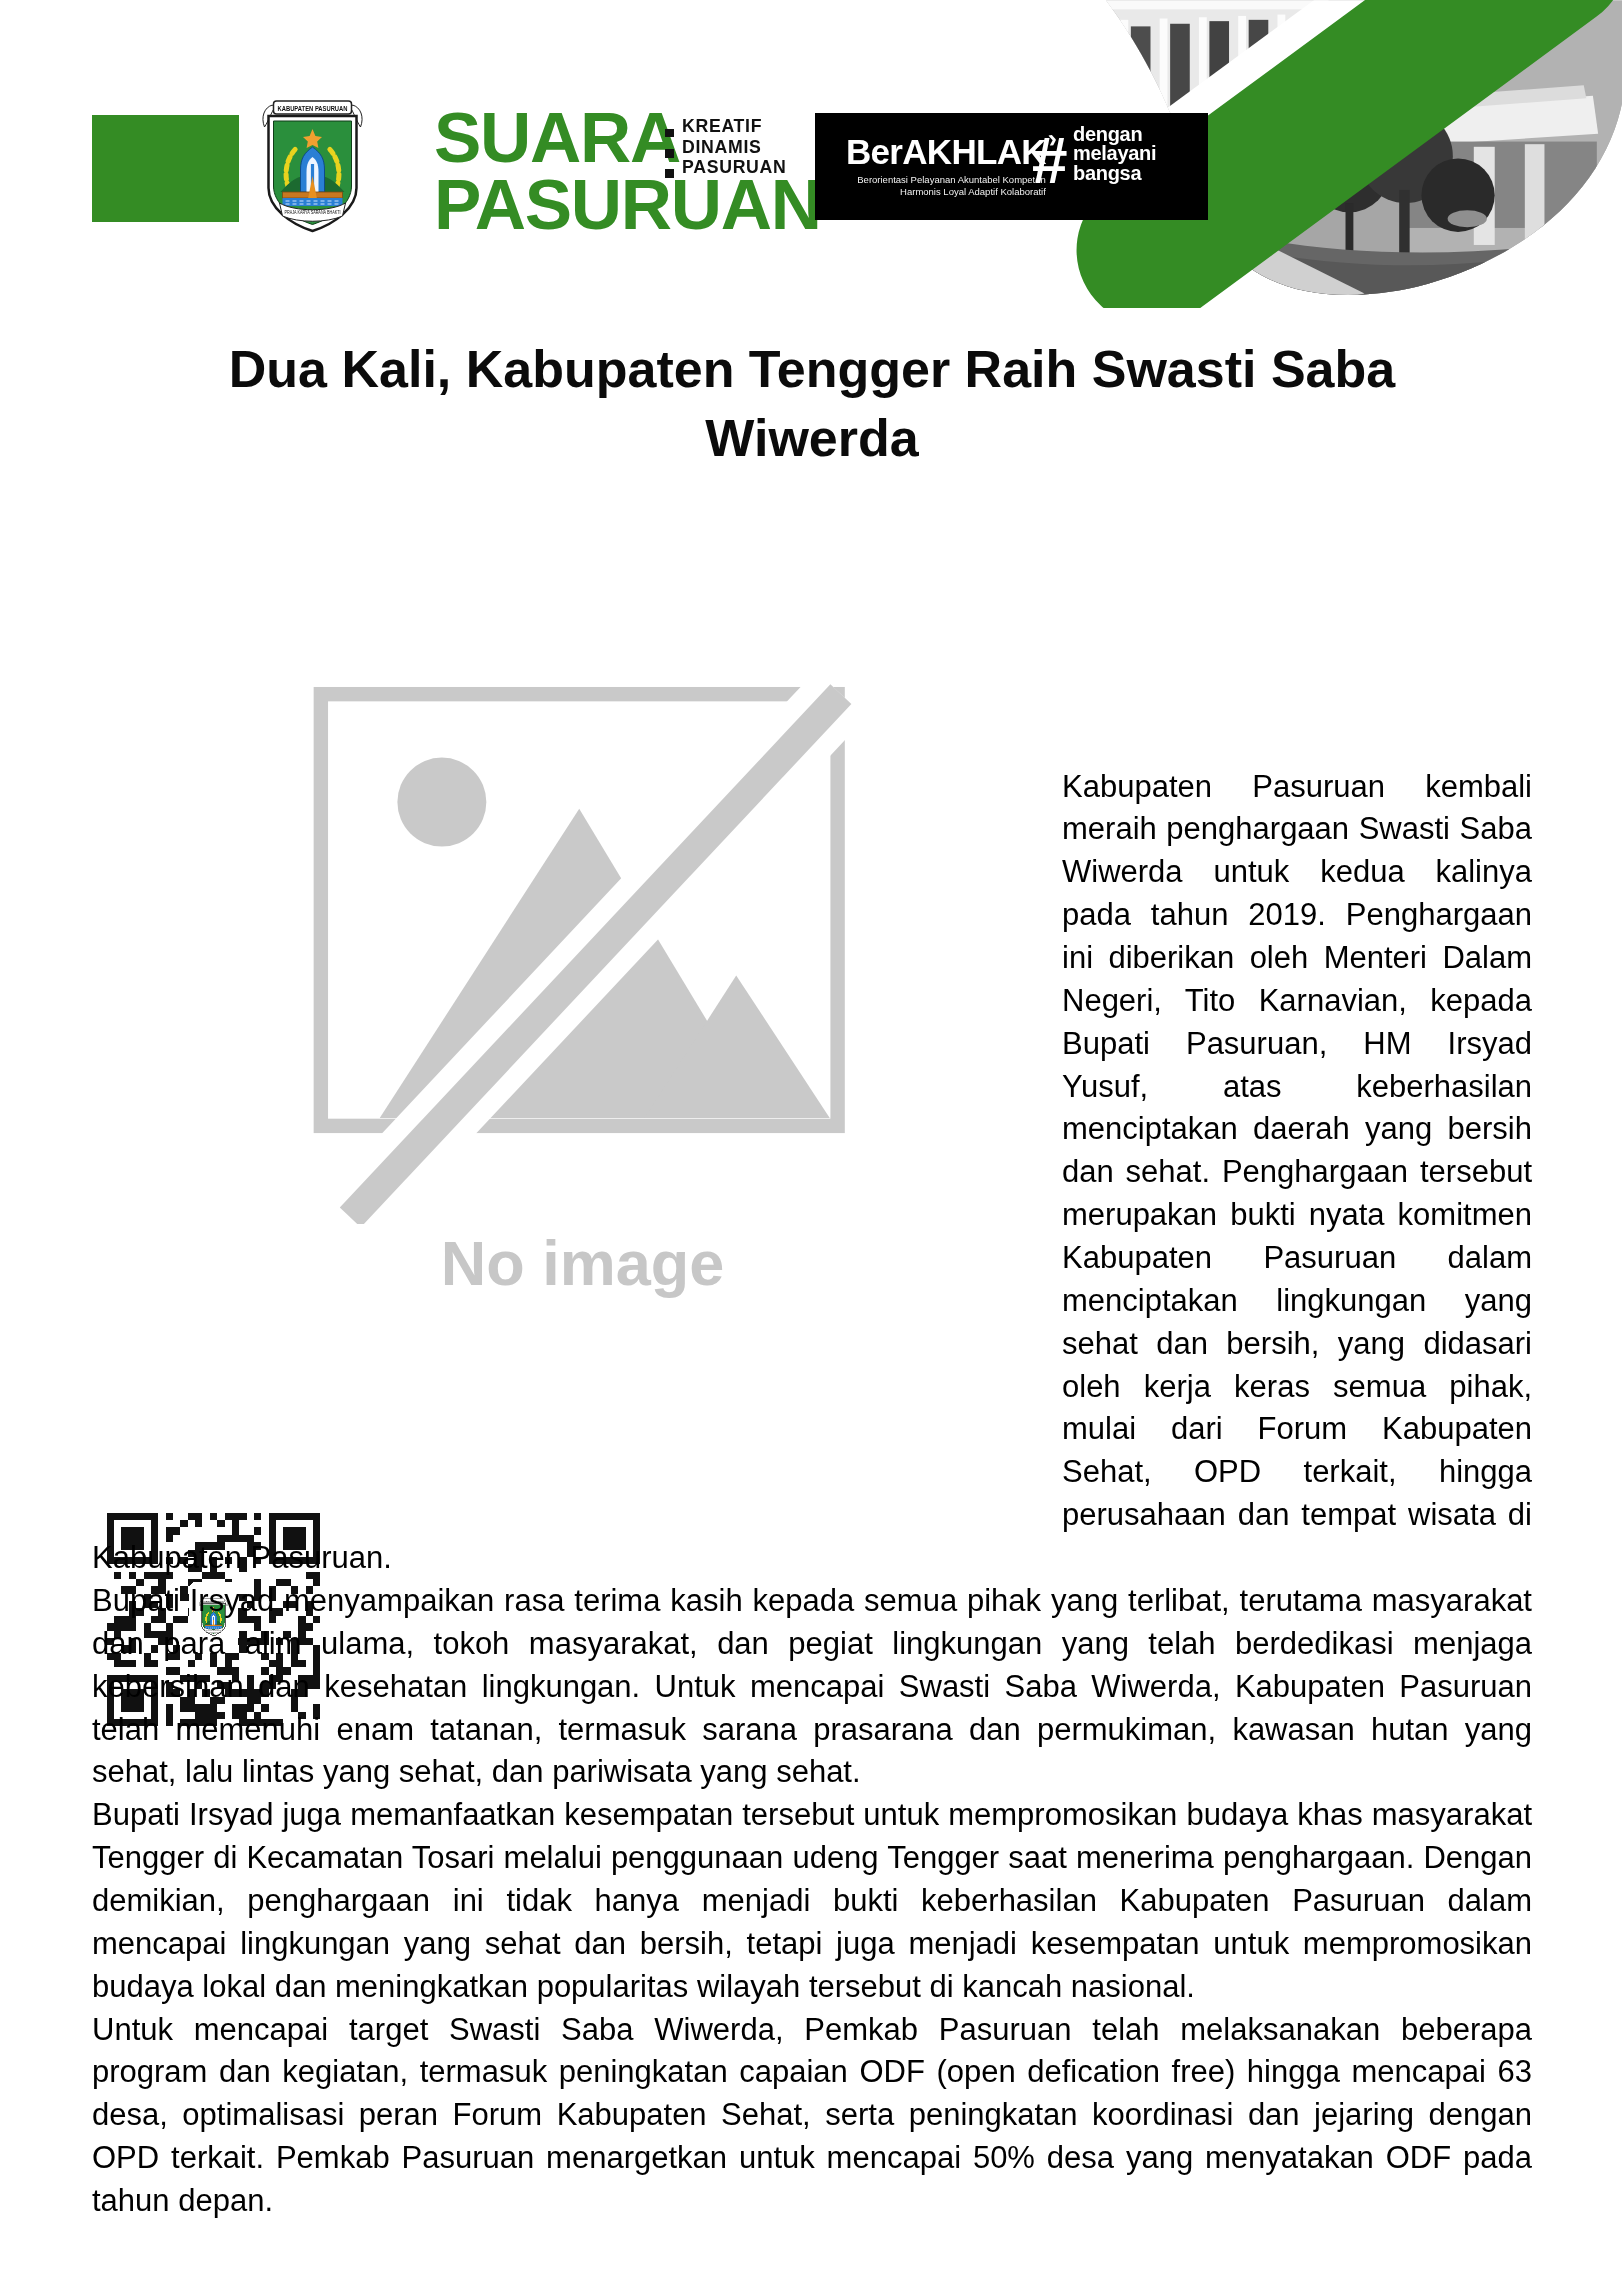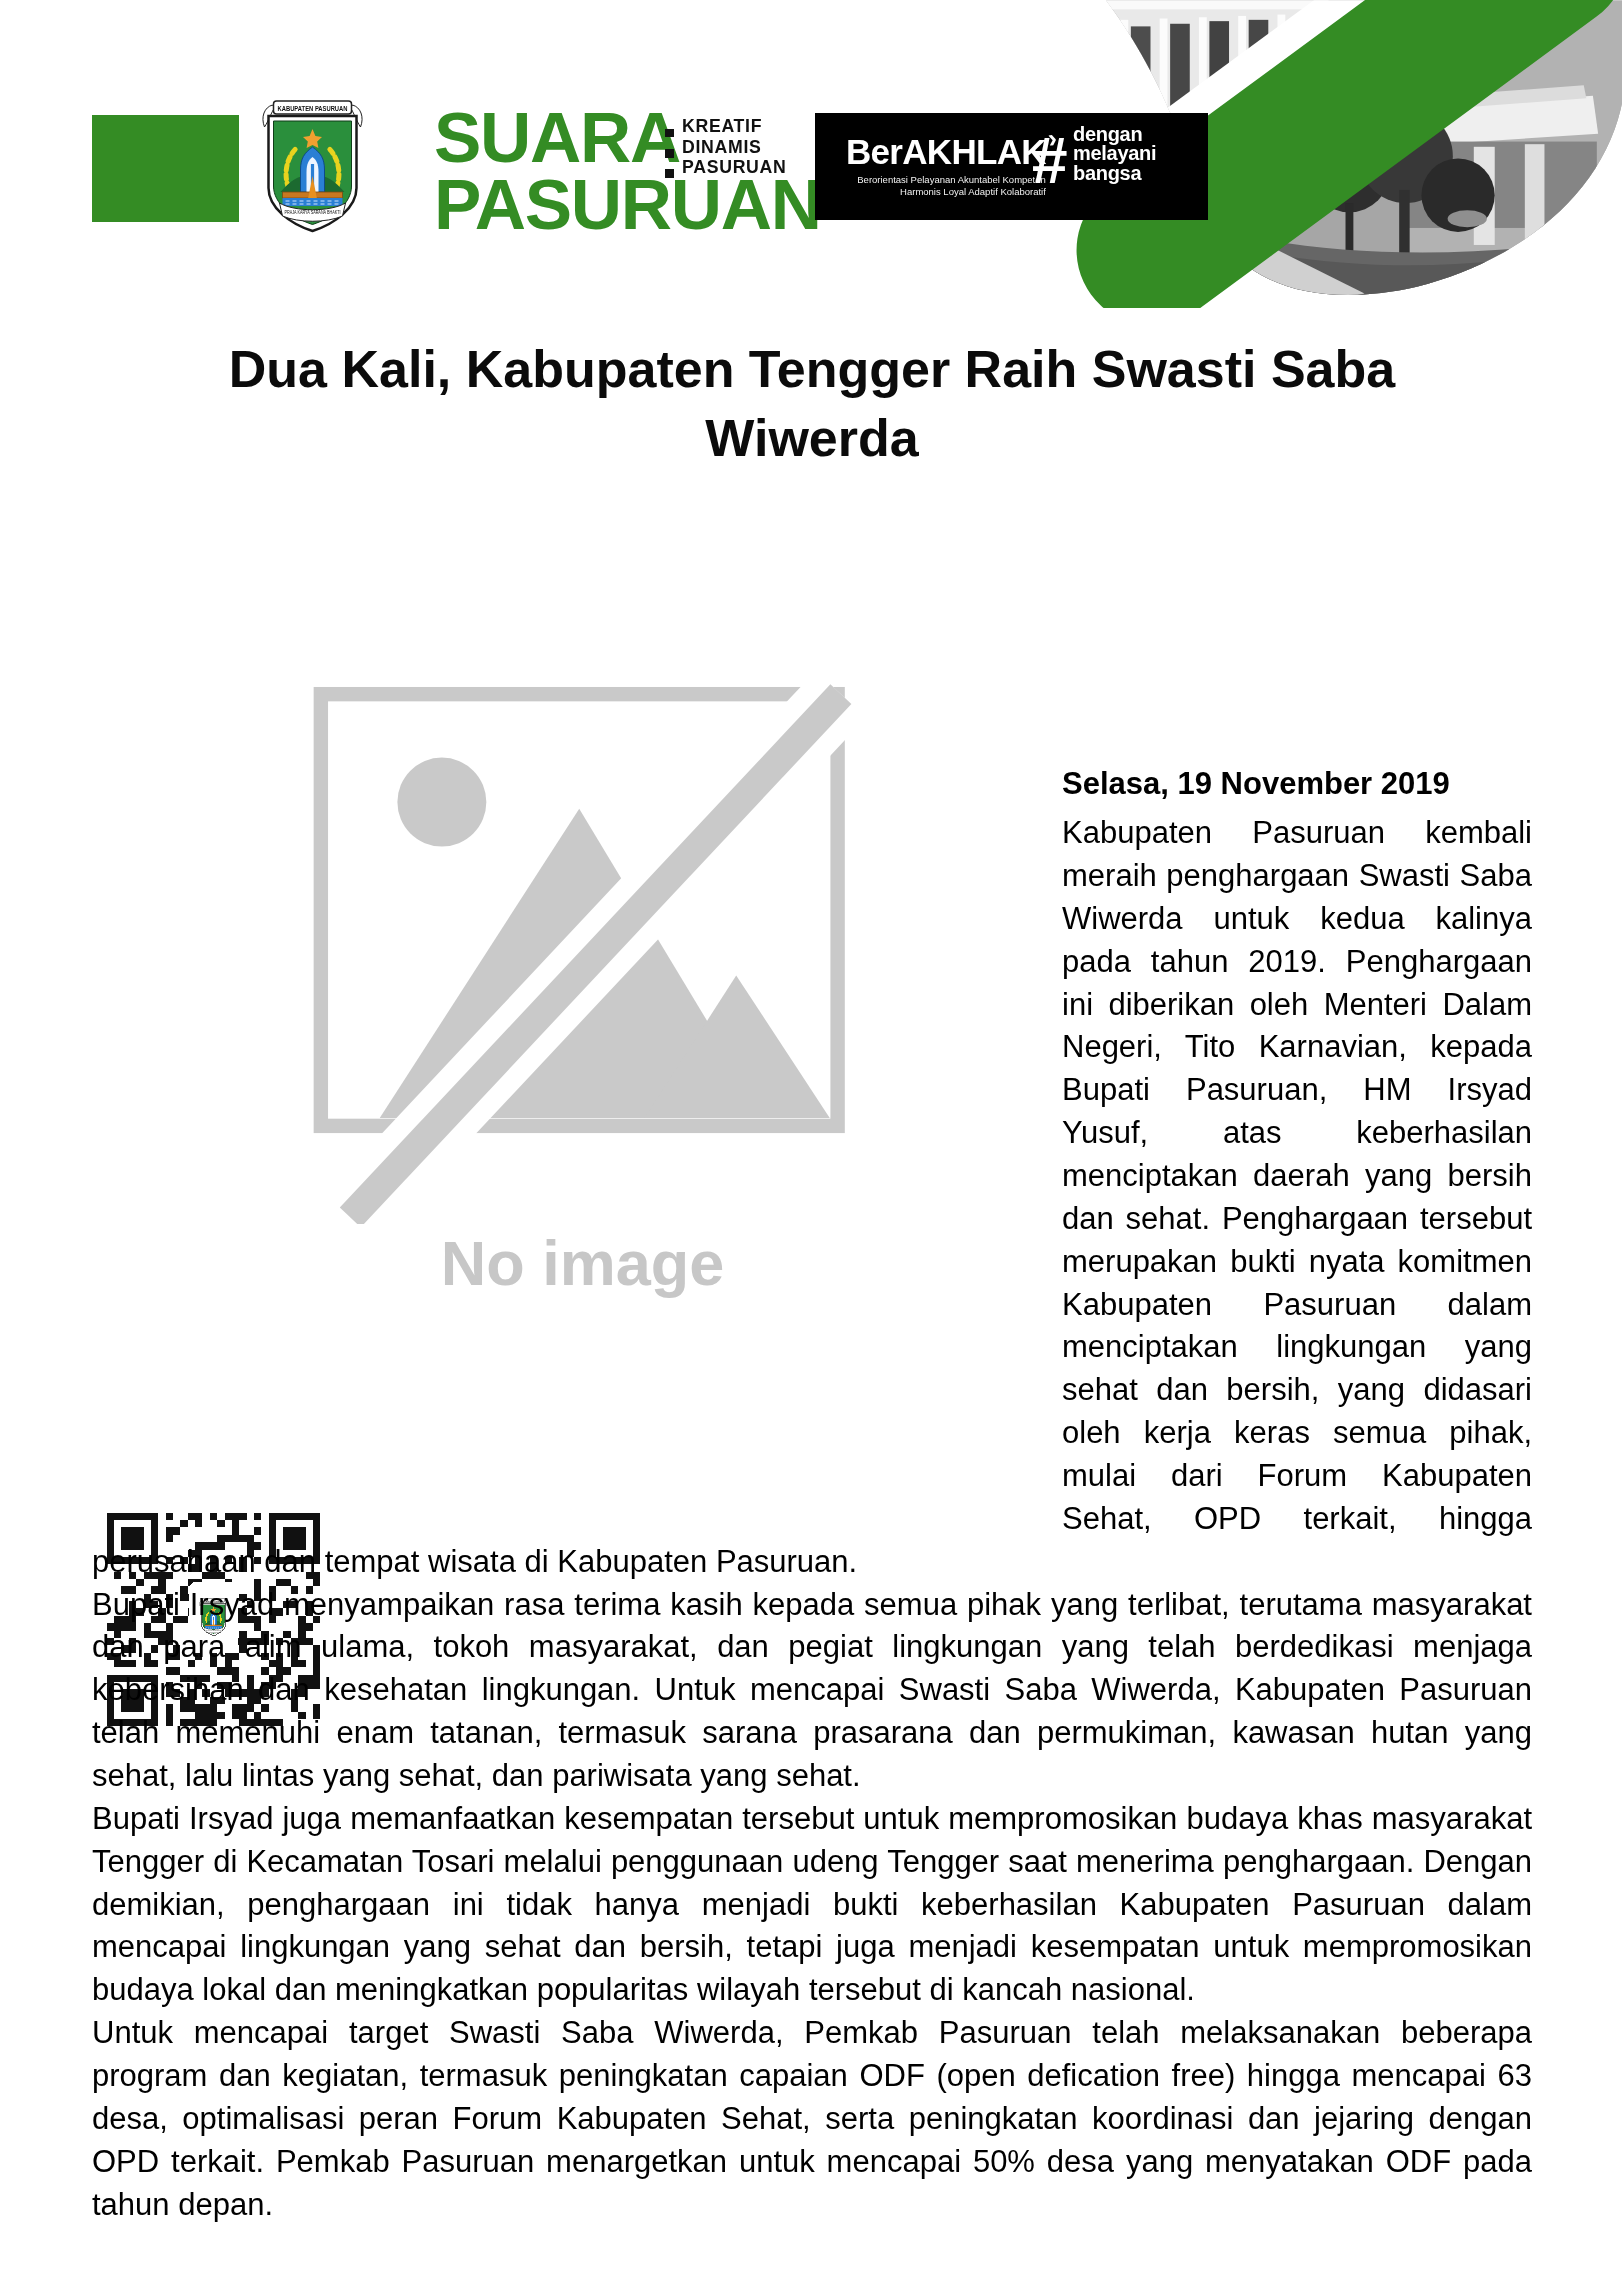--- a/index.html
+++ b/index.html
@@ -486,20 +486,19 @@
         <rect x="2" y="24" width="7" height="7" fill="#111"></rect>
         <rect x="3" y="25" width="5" height="5" fill="#fff"></rect>
         <rect x="4" y="26" width="3" height="3" fill="#111"></rect>
         <rect x="13.2" y="11.4" width="6.6" height="9.6" rx="0.9" fill="#fff"></rect>
         <svg x="14.2" y="12.2" width="4.6" height="8" viewBox="0 0 120 140">
           <use href="#crest-sym"></use>
         </svg>
       </svg>
   </div>
 
-  <div class="date-line">Selasa, 19 November 2019</div>
 
   <p class="body-par">Kabupaten Pasuruan kembali meraih penghargaan Swasti Saba Wiwerda untuk kedua kalinya pada tahun 2019. Penghargaan ini diberikan oleh Menteri Dalam Negeri, Tito Karnavian, kepada Bupati Pasuruan, HM Irsyad Yusuf, atas keberhasilan menciptakan daerah yang bersih dan sehat. Penghargaan tersebut merupakan bukti nyata komitmen Kabupaten Pasuruan dalam menciptakan lingkungan yang sehat dan bersih, yang didasari oleh kerja keras semua pihak, mulai dari Forum Kabupaten Sehat, OPD terkait, hingga perusahaan dan tempat wisata di Kabupaten Pasuruan.</p>
   <p class="body-par">Bupati Irsyad menyampaikan rasa terima kasih kepada semua pihak yang terlibat, terutama masyarakat dan para alim ulama, tokoh masyarakat, dan pegiat lingkungan yang telah berdedikasi menjaga kebersihan dan kesehatan lingkungan. Untuk mencapai Swasti Saba Wiwerda, Kabupaten Pasuruan telah memenuhi enam tatanan, termasuk sarana prasarana dan permukiman, kawasan hutan yang sehat, lalu lintas yang sehat, dan pariwisata yang sehat.</p>
   <p class="body-par">Bupati Irsyad juga memanfaatkan kesempatan tersebut untuk mempromosikan budaya khas masyarakat Tengger di Kecamatan Tosari melalui penggunaan udeng Tengger saat menerima penghargaan. Dengan demikian, penghargaan ini tidak hanya menjadi bukti keberhasilan Kabupaten Pasuruan dalam mencapai lingkungan yang sehat dan bersih, tetapi juga menjadi kesempatan untuk mempromosikan budaya lokal dan meningkatkan popularitas wilayah tersebut di kancah nasional.</p>
   <p class="body-par">Untuk mencapai target Swasti Saba Wiwerda, Pemkab Pasuruan telah melaksanakan beberapa program dan kegiatan, termasuk peningkatan capaian ODF (open defication free) hingga mencapai 63 desa, optimalisasi peran Forum Kabupaten Sehat, serta peningkatan koordinasi dan jejaring dengan OPD terkait. Pemkab Pasuruan menargetkan untuk mencapai 50% desa yang menyatakan ODF pada tahun depan.</p>
 </div>
 
 
 </body></html>

